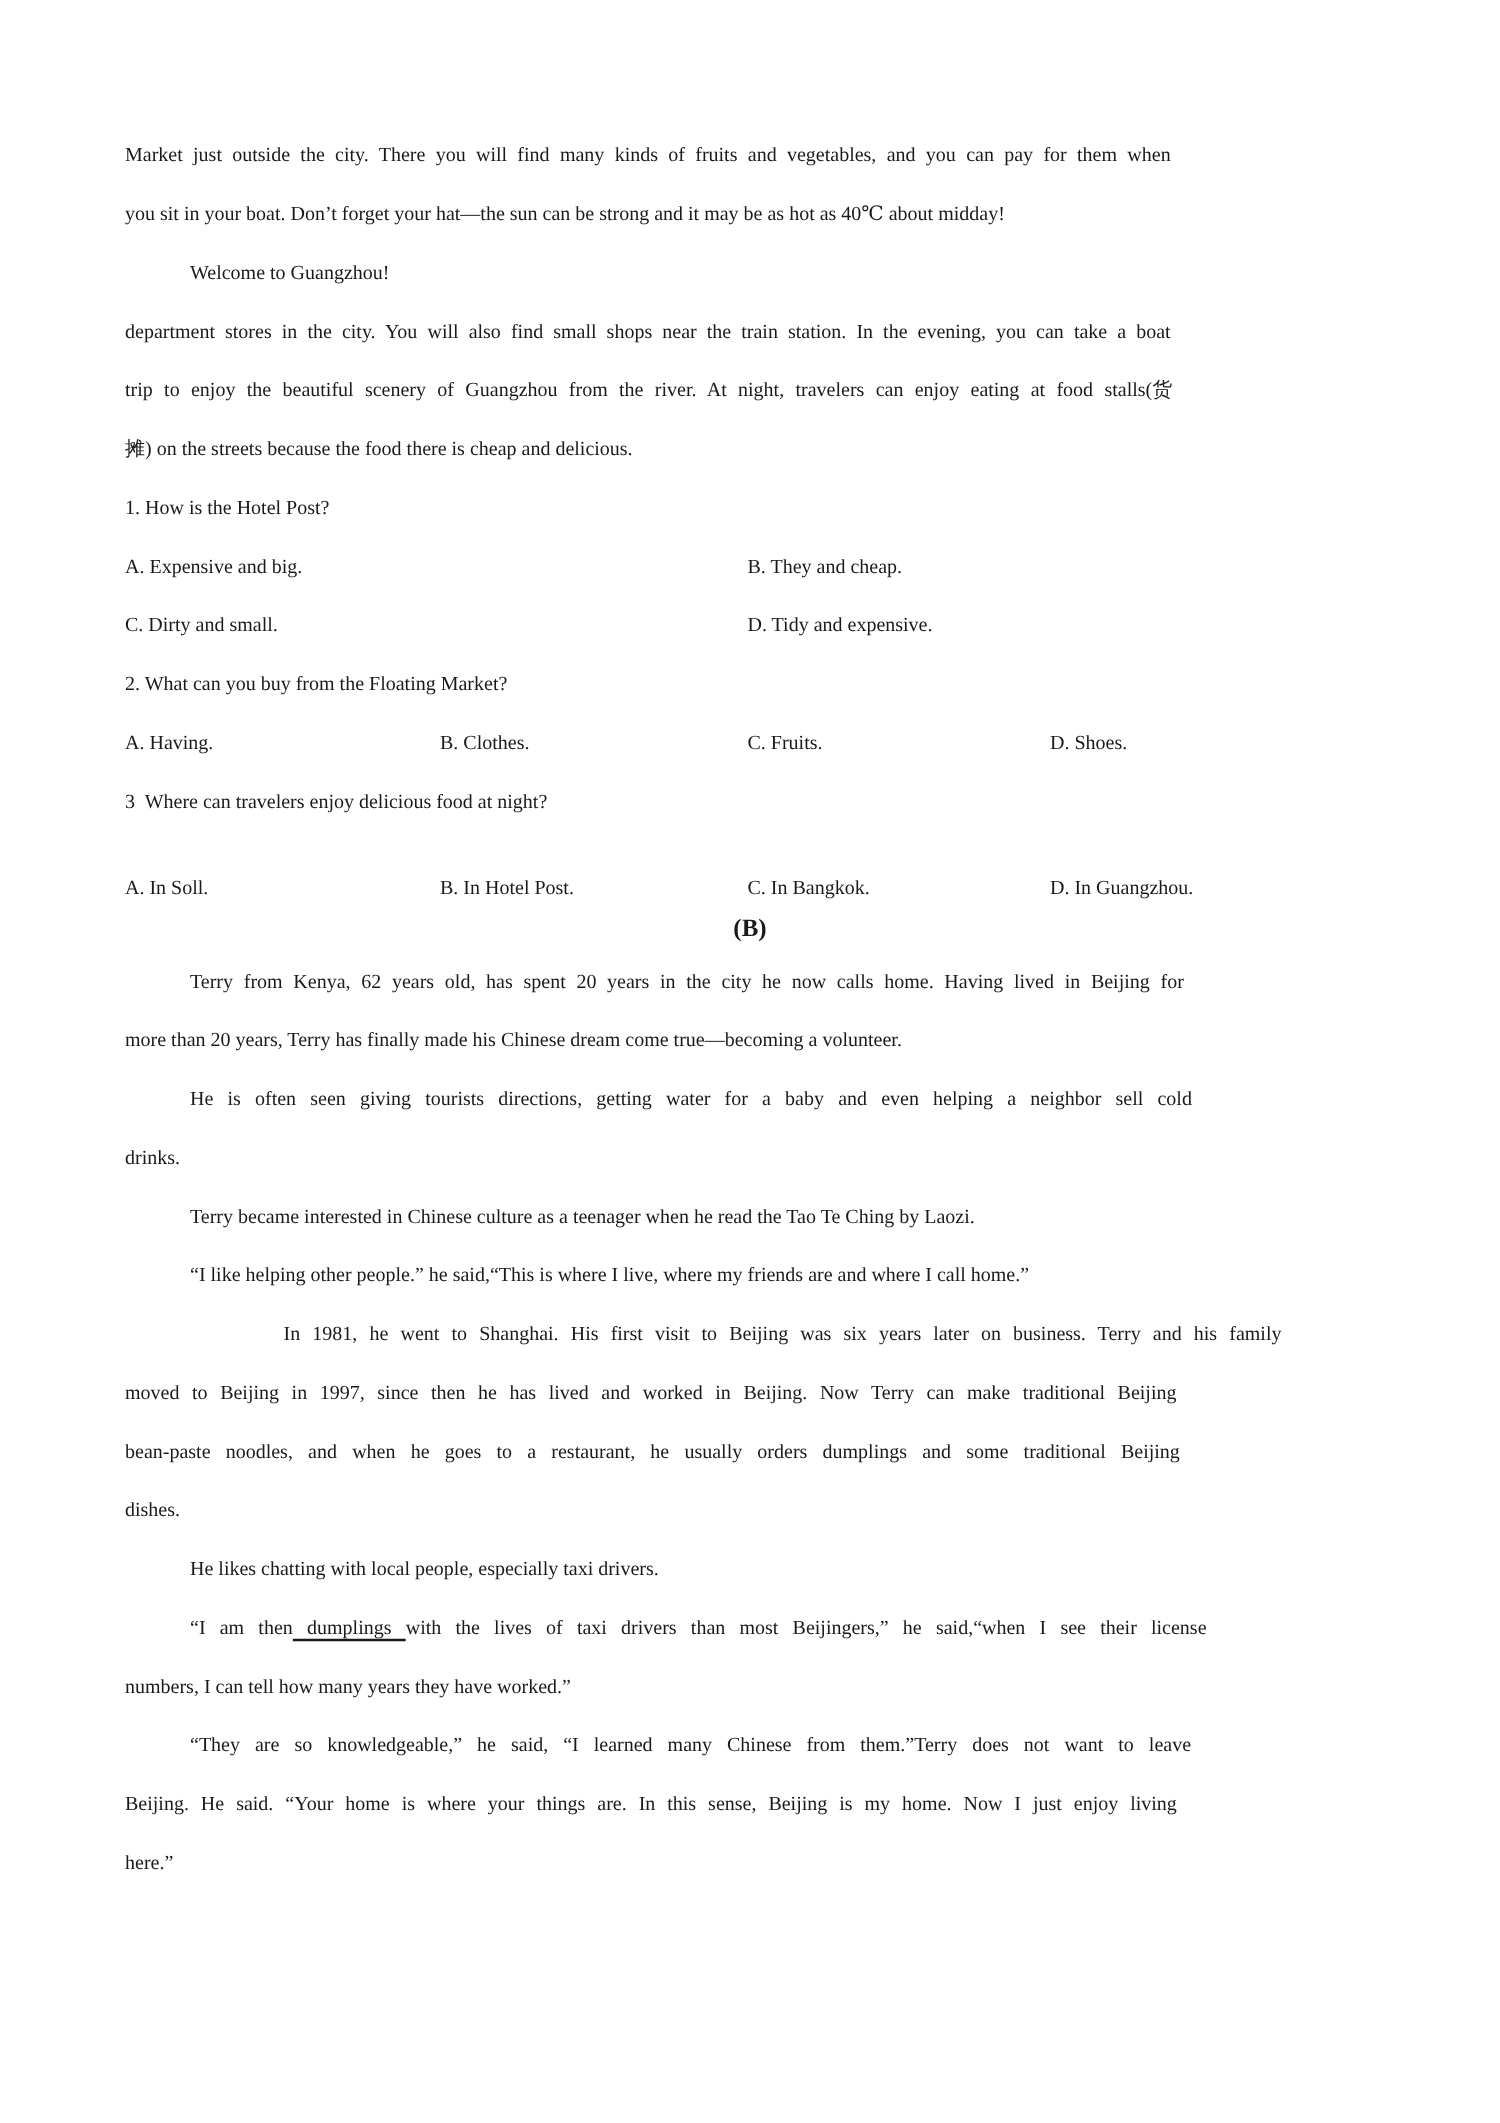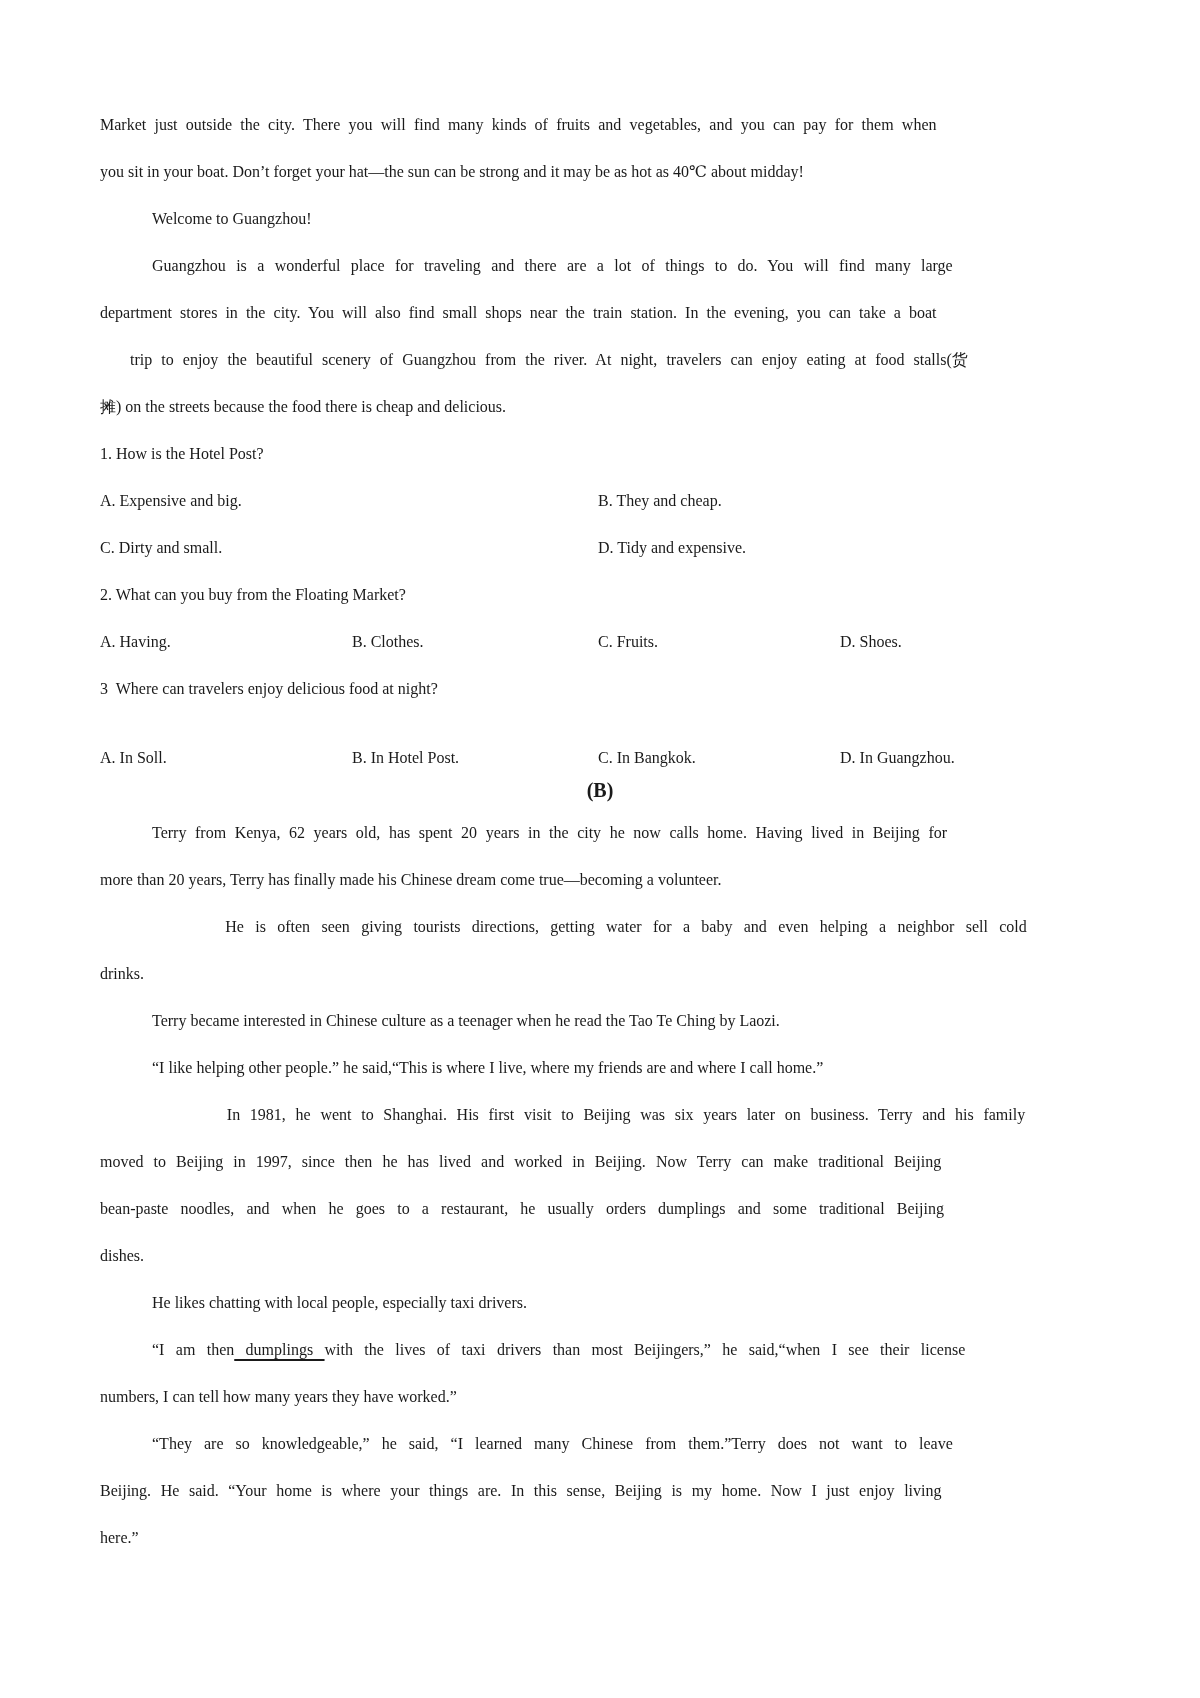--- a/index.html
+++ b/index.html
@@ -47,23 +47,22 @@
   }
 </style>
 </head>
 <body>
 
 <div class="page">
 
   <div class="line j" style="word-spacing: 4.24405px;"><span class="m">Market just outside the city. There you will find many kinds of fruits and vegetables, and you can pay for them when</span></div>
   <div class="line"><span class="m">you sit in your boat. Don’t forget your hat—the sun can be strong and it may be as hot as 40℃ about midday!</span></div>
   <div class="line ind"><span class="m">Welcome to Guangzhou!</span></div>
-  <div class="line j ind" style="word-spacing: 6.36953px;"><span class="m">Guangzhou is a wonderful place for traveling and there are a lot of things to do. You will find many large</span></div>
   <div class="line j" style="word-spacing: 4.05895px;"><span class="m">department stores in the city. You will also find small shops near the train station. In the evening, you can take a boat</span></div>
-  <div class="line j" style="word-spacing: 5.06414px; margin-left: 30px;"><span class="m">trip to enjoy the beautiful scenery of Guangzhou from the river. At night, travelers can enjoy eating at food stalls(货</span></div>
+  <div class="line j" style="word-spacing: 5.06414px;"><span class="m">trip to enjoy the beautiful scenery of Guangzhou from the river. At night, travelers can enjoy eating at food stalls(货</span></div>
   <div class="line"><span class="m">摊) on the streets because the food there is cheap and delicious.</span></div>
 
   <div class="line"><span class="m">1. How is the Hotel Post?</span></div>
   <div class="line opts2">
       <span class="cell">A. Expensive and big.</span>
       <span class="cell">B. They and cheap.</span>
     </div>
   <div class="line opts2">
       <span class="cell">C. Dirty and small.</span>
       <span class="cell">D. Tidy and expensive.</span>
@@ -82,21 +81,21 @@
       <span class="cell">A. In Soll.</span>
       <span class="cell">B. In Hotel Post.</span>
       <span class="cell">C. In Bangkok.</span>
       <span class="cell">D. In Guangzhou.</span>
     </div>
 
   <div class="line bheader">(B)</div>
 
   <div class="line j ind" style="word-spacing: 4.56696px;"><span class="m">Terry from Kenya, 62 years old, has spent 20 years in the city he now calls home. Having lived in Beijing for</span></div>
   <div class="line"><span class="m">more than 20 years, Terry has finally made his Chinese dream come true—becoming a volunteer.</span></div>
-  <div class="line j ind" style="word-spacing: 7.32899px; text-align: center;"><span class="m">He is often seen giving tourists directions, getting water for a baby and even helping a neighbor sell cold</span></div>
+  <div class="line j ind" style="word-spacing: 7.32899px;"><span class="m">He is often seen giving tourists directions, getting water for a baby and even helping a neighbor sell cold</span></div>
   <div class="line"><span class="m">drinks.</span></div>
   <div class="line ind"><span class="m">Terry became interested in Chinese culture as a teenager when he read the Tao Te Ching by Laozi.</span></div>
   <div class="line ind"><span class="m">“I like helping other people.” he said,“This is where I live, where my friends are and where I call home.”</span></div>
   <div class="line j ind" style="word-spacing: 5.70234px; text-align: center;"><span class="m">In 1981, he went to Shanghai. His first visit to Beijing was six years later on business. Terry and his family</span></div>
   <div class="line j" style="word-spacing: 6.06332px;"><span class="m">moved to Beijing in 1997, since then he has lived and worked in Beijing. Now Terry can make traditional Beijing</span></div>
   <div class="line j" style="word-spacing: 8.14355px;"><span class="m">bean-paste noodles, and when he goes to a restaurant, he usually orders dumplings and some traditional Beijing</span></div>
   <div class="line"><span class="m">dishes.</span></div>
   <div class="line ind"><span class="m">He likes chatting with local people, especially taxi drivers.</span></div>
   <div class="line j ind" style="word-spacing: 7.36111px;"><span class="m"><span>“I am then</span><span class="u"> dumplings </span><span>with the lives of taxi drivers than most Beijingers,” he said,“when I see their license</span></span></div>
   <div class="line"><span class="m">numbers, I can tell how many years they have worked.”</span></div>

